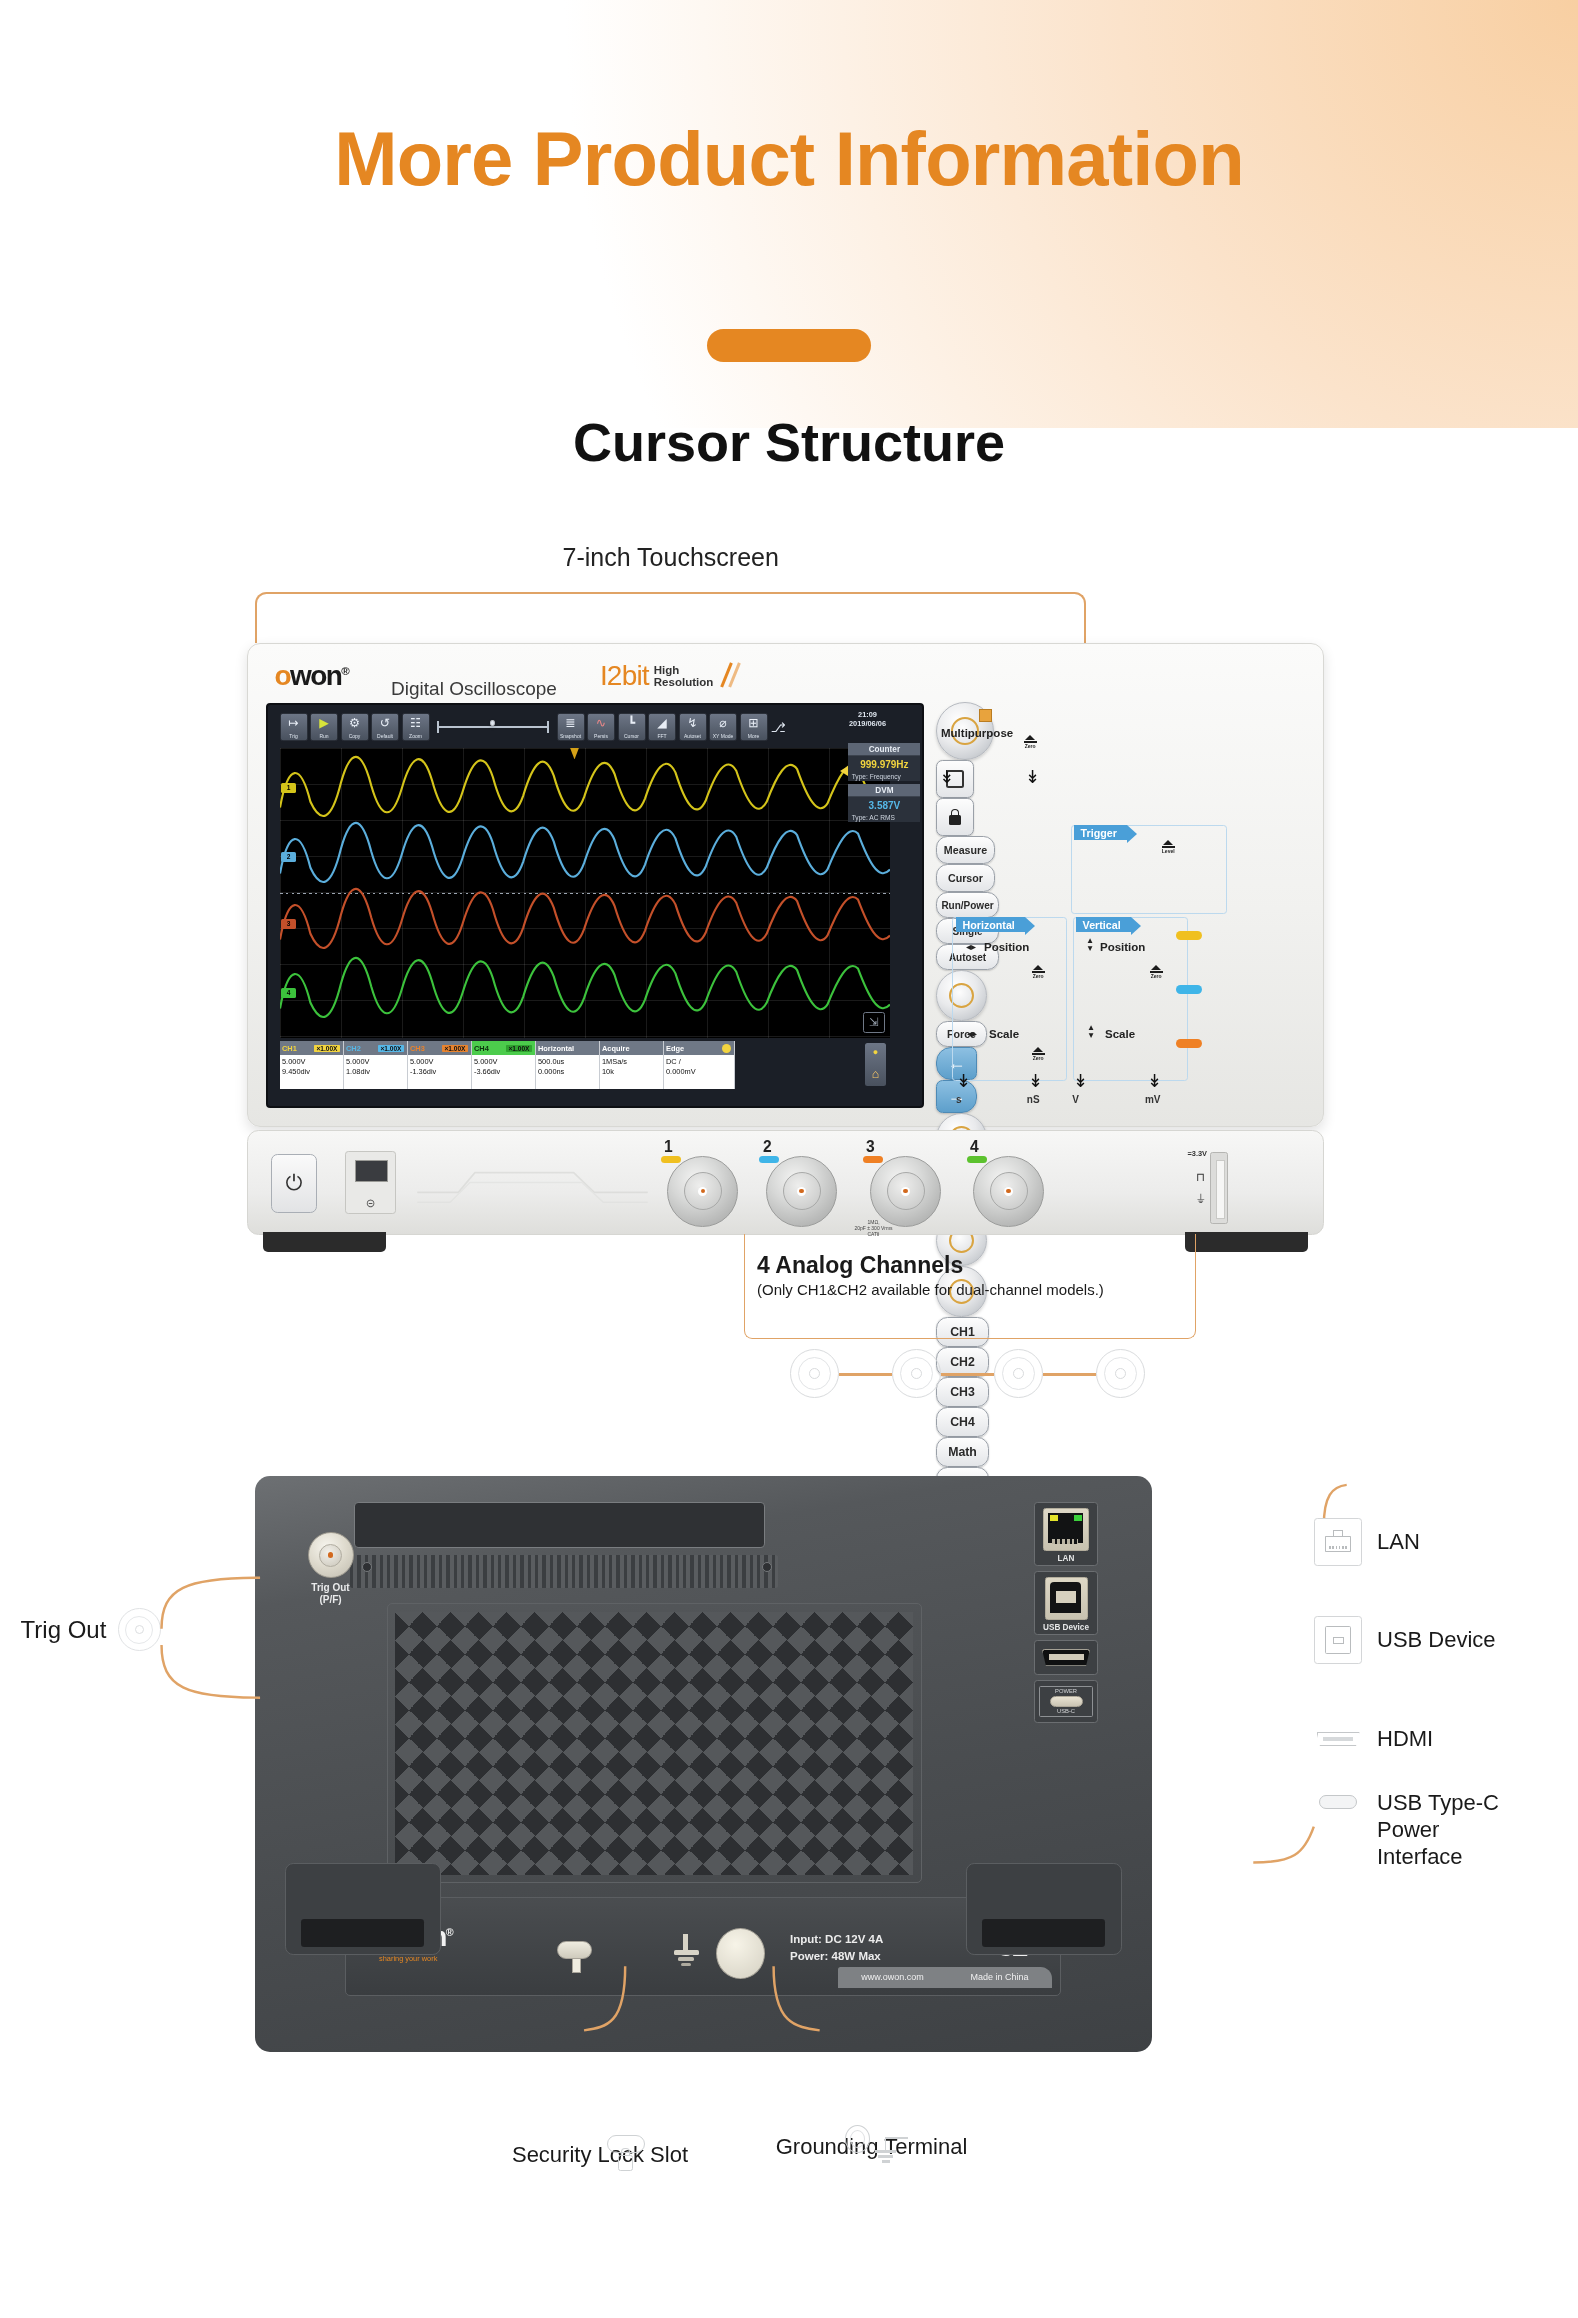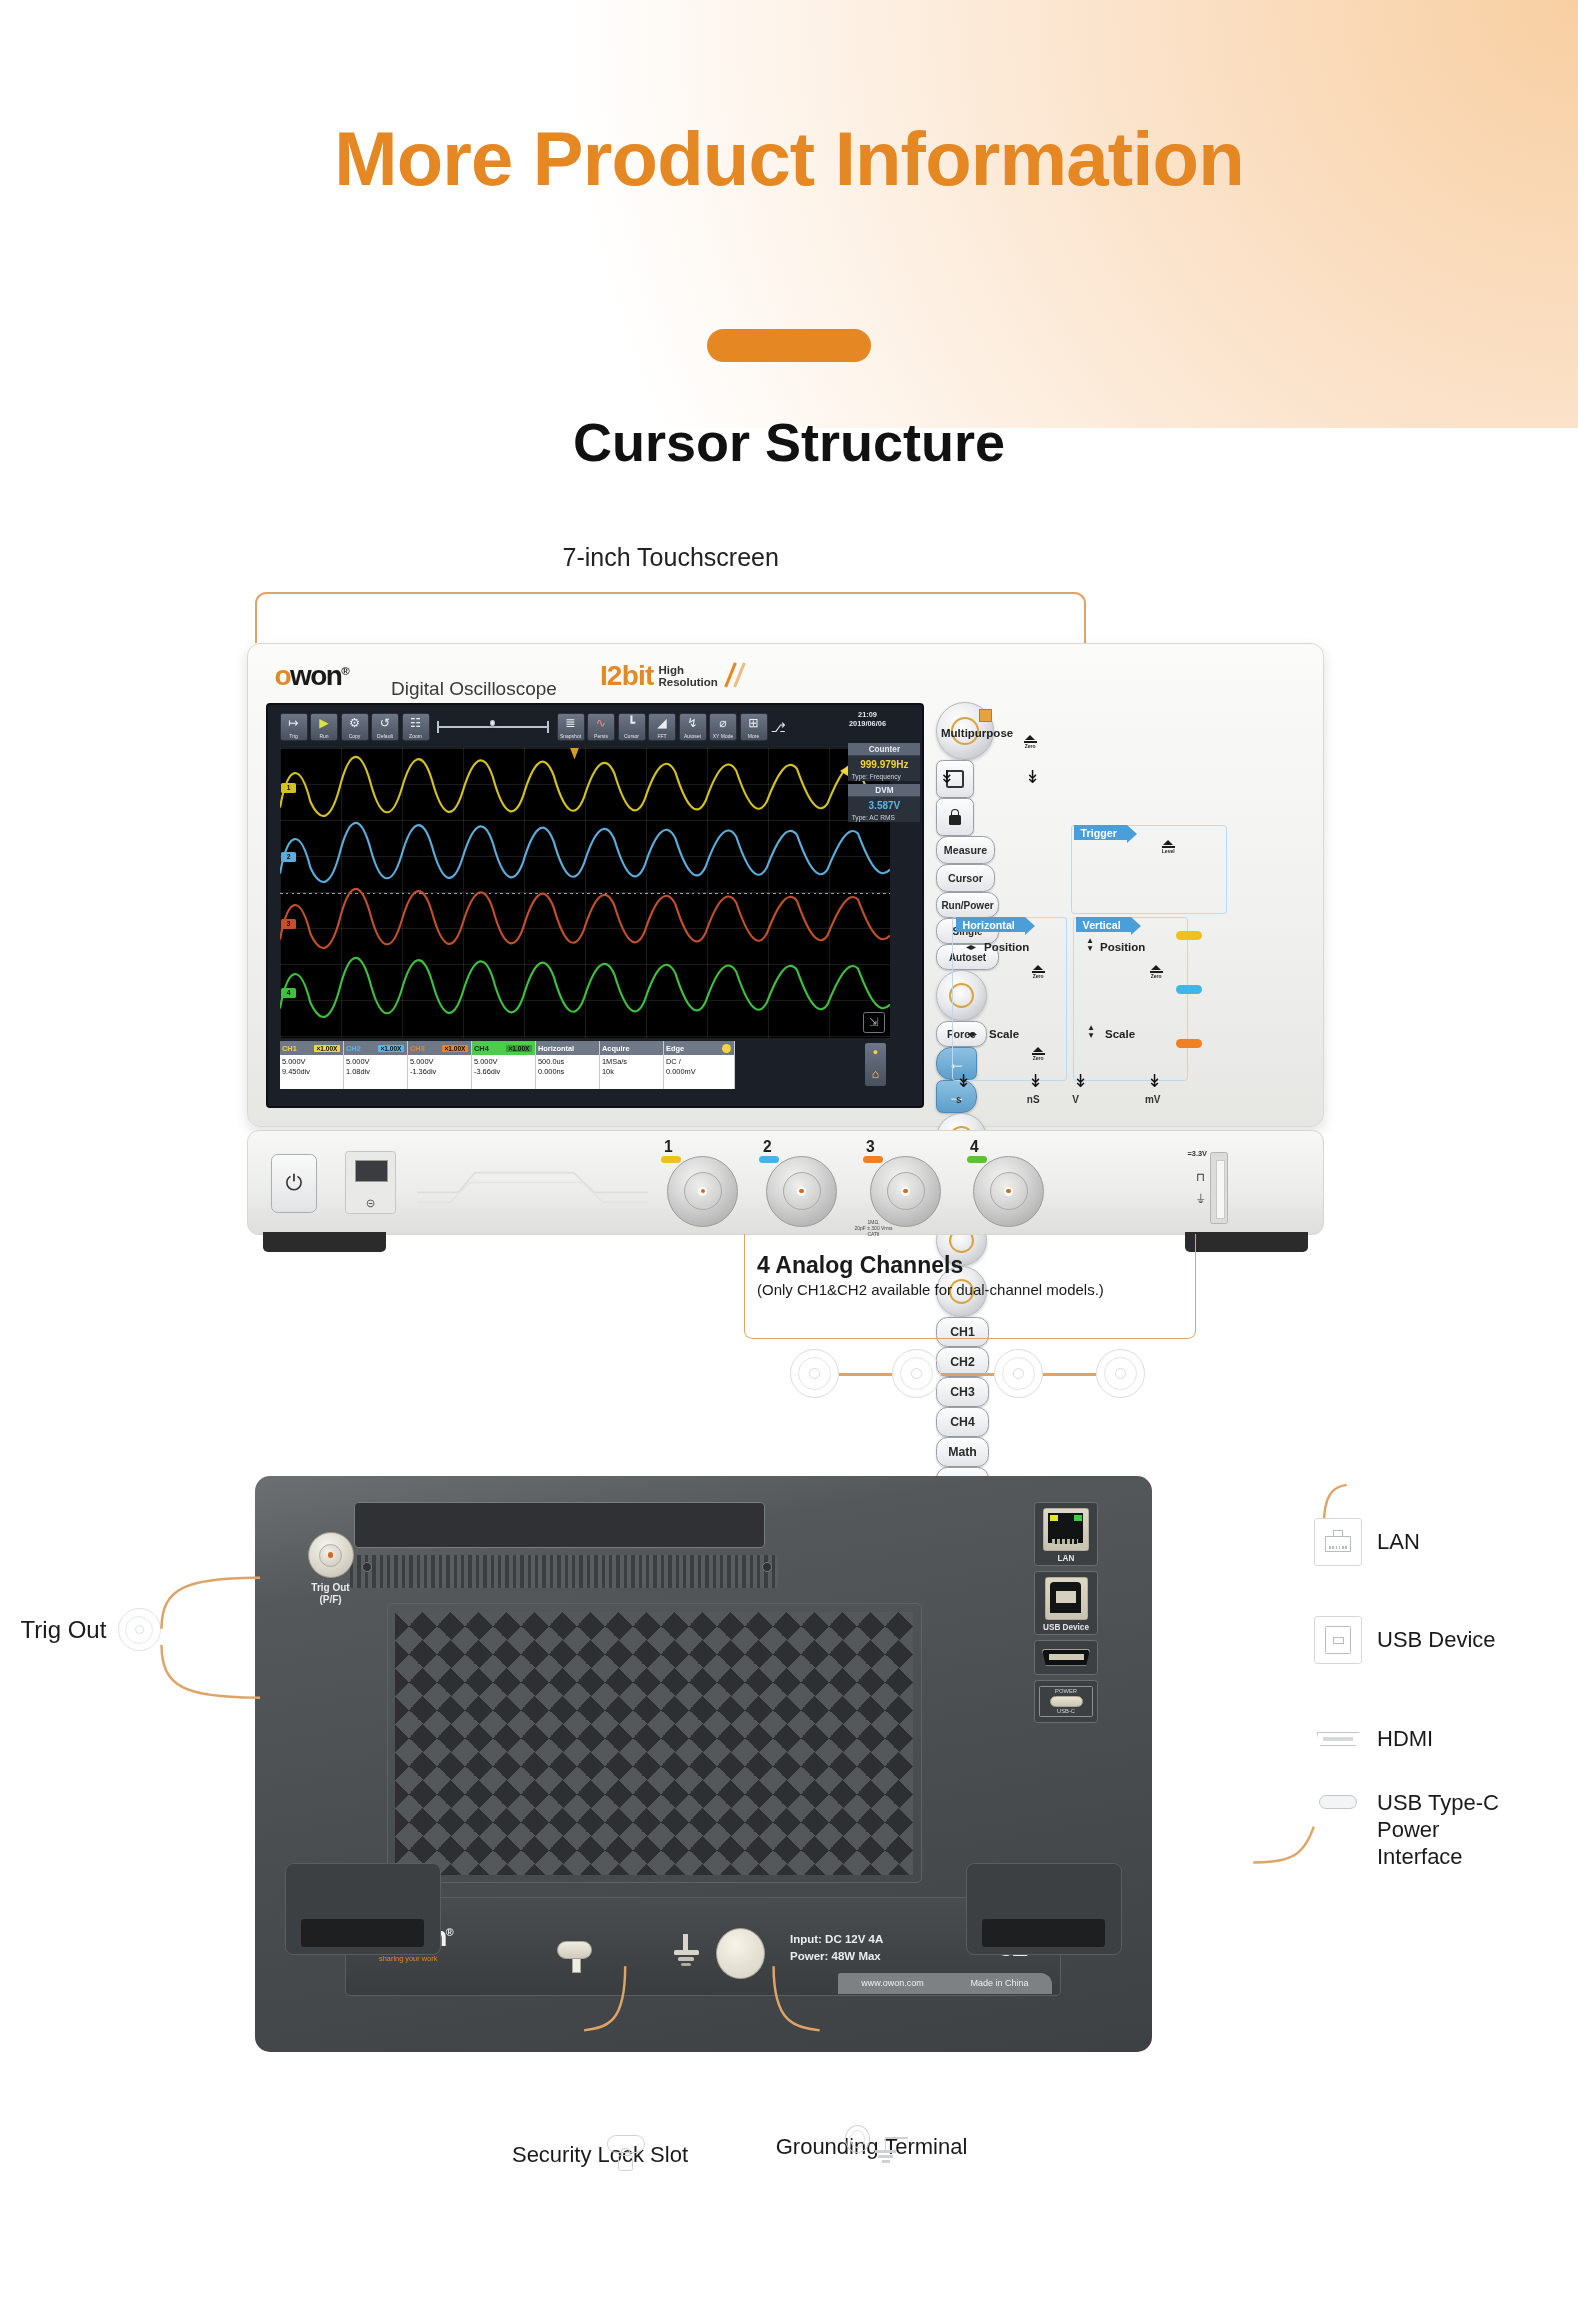--- a/index.html
+++ b/index.html
@@ -56,21 +56,21 @@
   .brand-bar{
     position:absolute; left:15px; top:10px; width:1048px; height:44px;
     display:flex; align-items:center; gap:43px; padding-left:11.5px;
   }
   .owon-logo{
     font-size:28px; font-weight:bold; color:#1a1a1a; letter-spacing:-1.6px; position:relative;
   }
   .owon-logo .o1{ color:#E58722; }
   .owon-logo sup{ font-size:11.5px; vertical-align:super; }
   .brand-sub{ font-size:19px; color:#3a3a3a;margin-top:26px; }
-  .bit-badge{ font-size:28px; font-weight:bold; color:#E58722; letter-spacing:-0.8px; }
+  .bit-badge{ font-size:28px; font-weight:normal; color:#E58722; letter-spacing:-0.8px; }
   .bit-res{ font-size:11.5px; color:#333; line-height:1.05; font-weight:bold; }
   .bit-slash{
     width:25px;height:28px;position:relative;
   }
   .bit-slash::before,.bit-slash::after{
     content:""; position:absolute; width:3.3px; height:26px; background:#E58722;
     transform:rotate(22deg); top:0;
   }
   .bit-slash::before{ left:6.6px; }
   .bit-slash::after{ left:15px; opacity:.55; }
@@ -376,21 +376,21 @@
   .dc-jack{ position:absolute; left:370px; top:30px; width:49px;height:51px;border-radius:50%;
     background:radial-gradient(circle at 40% 32%,#f7f4e8,#d4d0c2); border:0.8px solid #a9a59a;}
   .rating{ position:absolute; left:444px; top:33px; font-size:11.5px; color:#ececec; line-height:1.5; font-weight:bold;}
   .ce-mark{ position:absolute; left:650px; top:35px; font-size:25px; color:#eee; font-weight:bold; letter-spacing:-2.5px;}
   .weee{ position:absolute; left:701px; top:31px; width:23px; height:31px;}
   .weee .bin{ position:absolute;left:3.3px;top:3.3px;width:15px;height:16.4px;border:1.6px solid #eee;border-radius:0.8px;}
   .weee .lid{ position:absolute;left:1.6px;top:0px;width:18px;height:2.5px;background:#eee;}
   .weee .ln{ position:absolute;left:1.6px;top:23px;width:20px;height:2.5px;background:#eee;}
   .weee .x{ position:absolute;left:2.5px;top:1.6px;width:20px;height:1.6px;background:#eee;transform:rotate(40deg);transform-origin:left;}
   .owon-url{
-    position:absolute; right:8.2px; bottom:1px; width:214px; height:21.4px;
+    position:absolute; right:8.2px; bottom:7px; width:214px; height:21.4px;
     background:#7e8184; border-radius:2.5px 11.5px 0 0;
     display:flex; align-items:center; justify-content:space-around;
     font-size:9px; color:#f0f0f0;
   }
   .rear-foot{
     position:absolute; width:156px; height:92px; background:#3d4043; border-radius:8.2px;
     border:0.8px solid #5b5e61;
   }
   .rear-foot .pad{ position:absolute; left:15px; bottom:6.6px; width:123px;height:28px;background:#1e1f21;border-radius:3.3px;}
 

